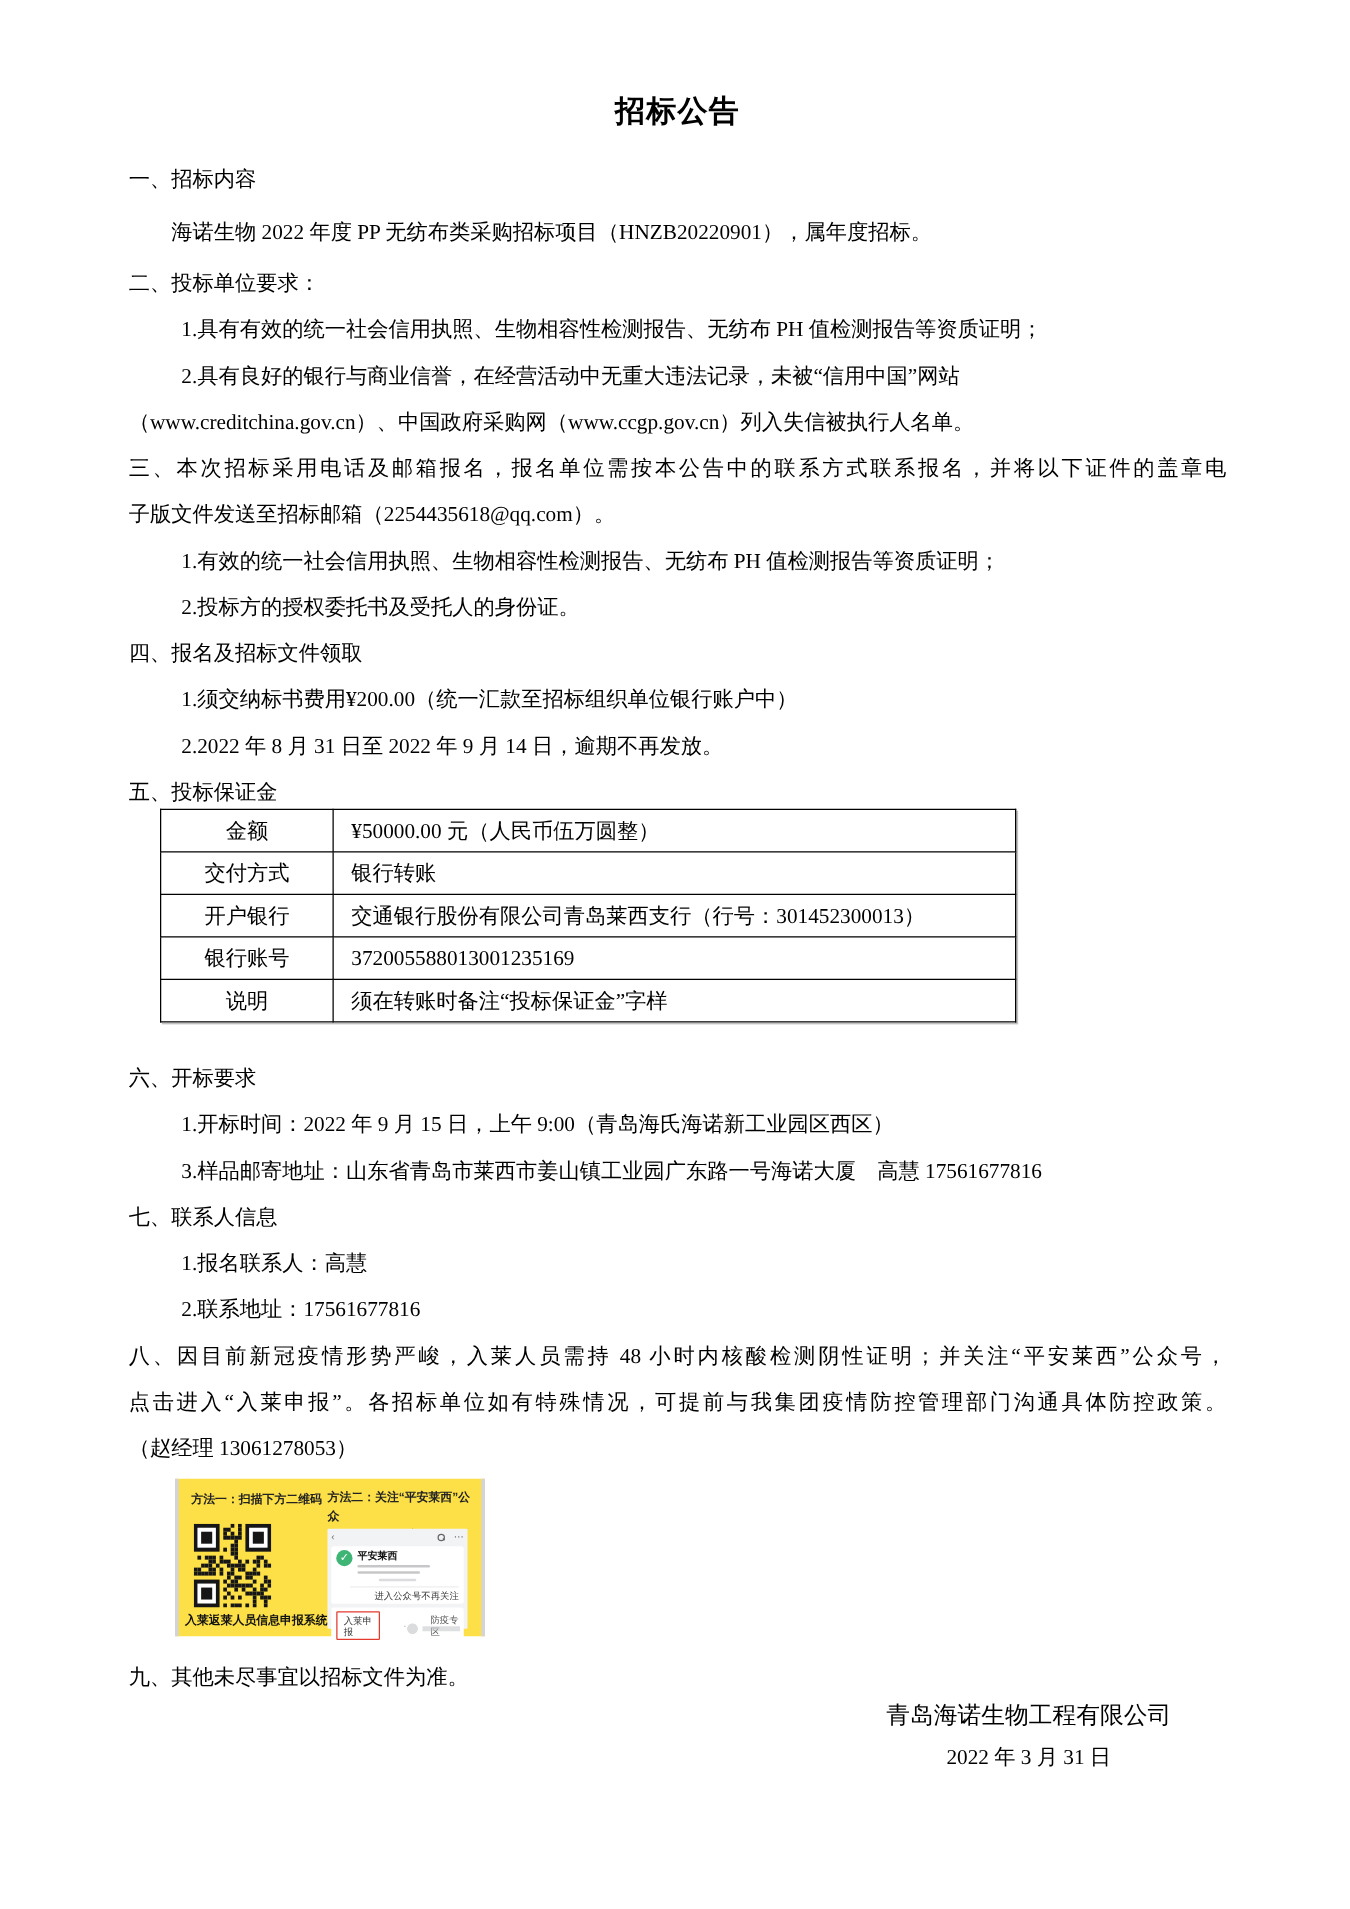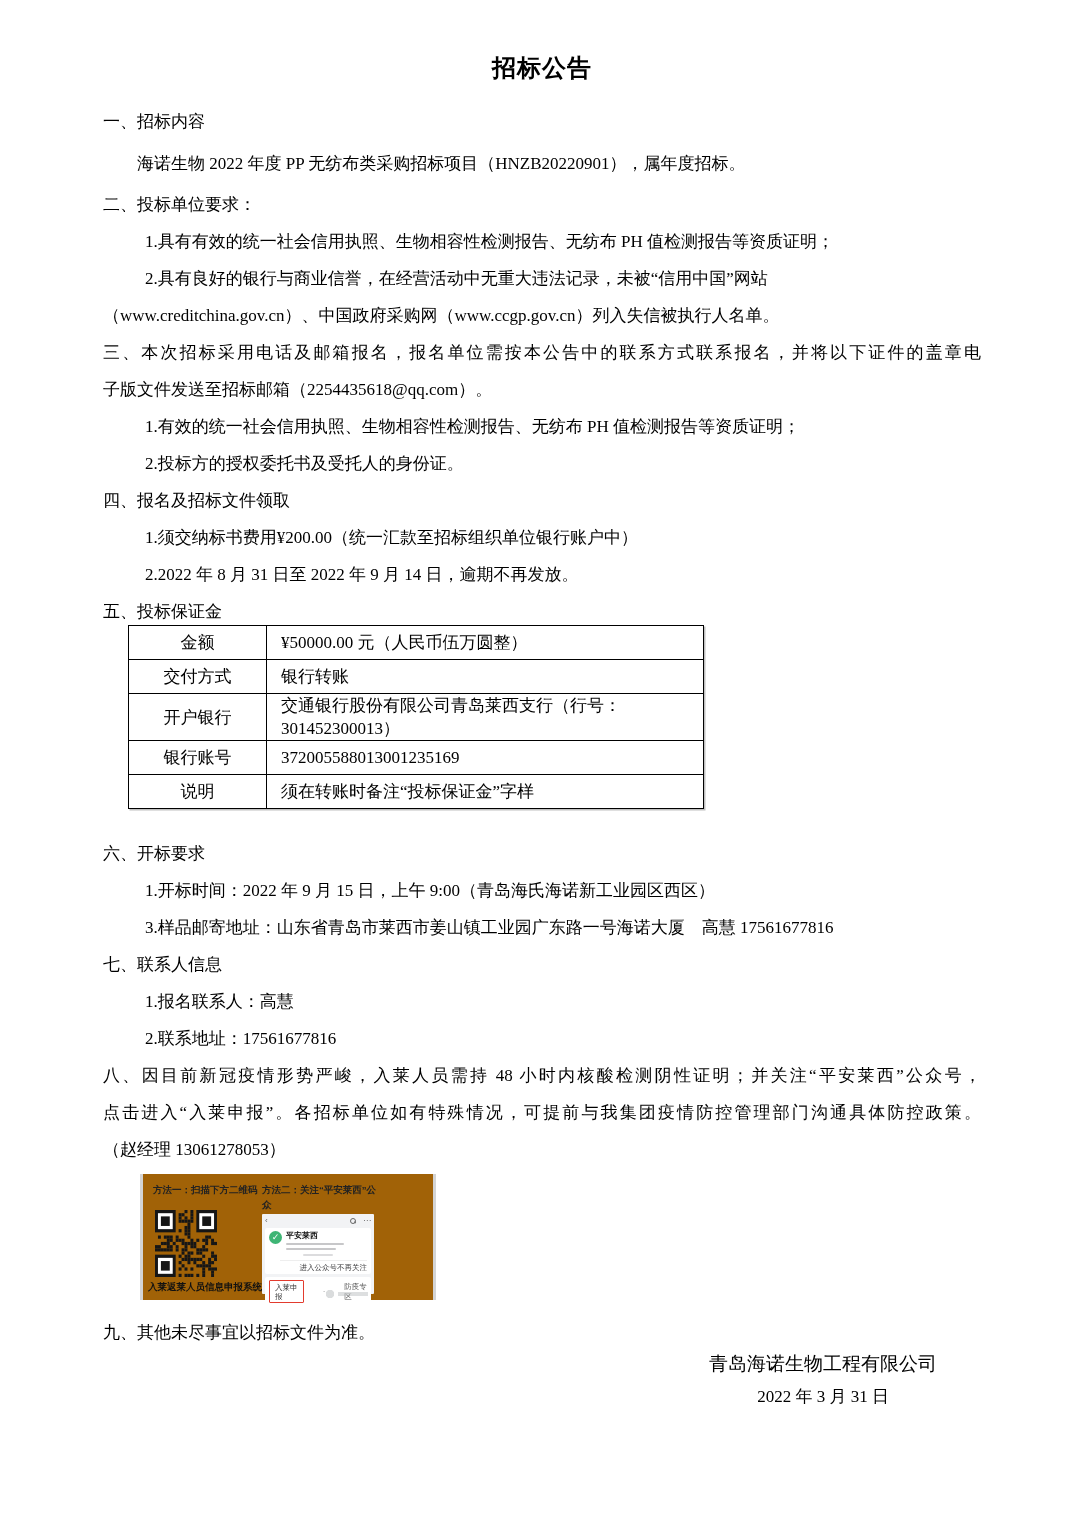--- a/index.html
+++ b/index.html
@@ -1,45 +1,45 @@
 <!DOCTYPE html>
 <html><head>
 <meta charset="utf-8">
 <style>
   html,body{margin:0;padding:0;background:#fff;}
   .page{
     position:relative;width:1080px;height:1527px;background:#ffffff;
     font-family:"Liberation Serif","DejaVu Serif",serif;color:#000;overflow:hidden;
   }
-  .content{position:absolute;left:103px;top:0;width:878px;padding-top:50px;}
+  .content{position:absolute;left:103px;top:0;width:878px;padding-top:72px;}
   .title{
     margin:0;font-size:24px;font-weight:700;text-align:center;
     line-height:36px;letter-spacing:1px;
   }
   .line{font-size:17px;line-height:37px;white-space:nowrap;}
   .wrapline{font-size:17px;line-height:37px;}
   .ind1{text-indent:34px;}
   .ind2{text-indent:42px;}
   .just{text-align:justify;text-align-last:justify;white-space:normal;}
   .mt5{margin-top:5px;}
   .mt4{margin-top:4px;}
   b{font-weight:400;}
   
   .deposit{
-    border-collapse:collapse;width:576px;margin-left:25px;margin-top:-5px;
+    border-collapse:collapse;width:685px;margin-left:25px;margin-top:-5px;
     box-shadow:1.5px 1.5px 0 rgba(140,140,140,.55);
   }
   .deposit td{border:1px solid #000;height:33px;font-size:17px;padding:0;}
   .deposit .lab{width:137px;text-align:center;}
   .deposit .val{padding-left:14px;}
   .after-table{margin-top:26px;}
   
   .attach{
-    position:relative;margin-top:6px;margin-left:37px;width:296px;height:126px;
-    background:#a16207;font-family:"Liberation Sans","DejaVu Sans",sans-serif;
+    position:relative;margin-top:6px;margin-left:37px;width:248px;height:126px;
+    background:#fde047;font-family:"Liberation Sans","DejaVu Sans",sans-serif;
   }
   .attach .strip{position:absolute;top:0;bottom:0;width:3px;background:#d4d4d4;}
   .attach .strip.l{left:0;} .attach .strip.r{right:0;}
   .m1-label{position:absolute;left:13px;top:10px;font-size:9.5px;font-weight:600;color:#222;white-space:nowrap;}
   .qr{position:absolute;left:15px;top:36px;width:62px;height:67px;}
   .qr svg{display:block;width:62px;height:67px;}
   .qr-cap{position:absolute;left:8px;top:107px;font-size:9.5px;font-weight:700;color:#111;white-space:nowrap;}
   .m2{position:absolute;left:122px;top:8px;width:118px;font-size:9.5px;font-weight:600;color:#222;line-height:15px;}
   .m2 .l2{padding-left:22px;}
   .phone{

